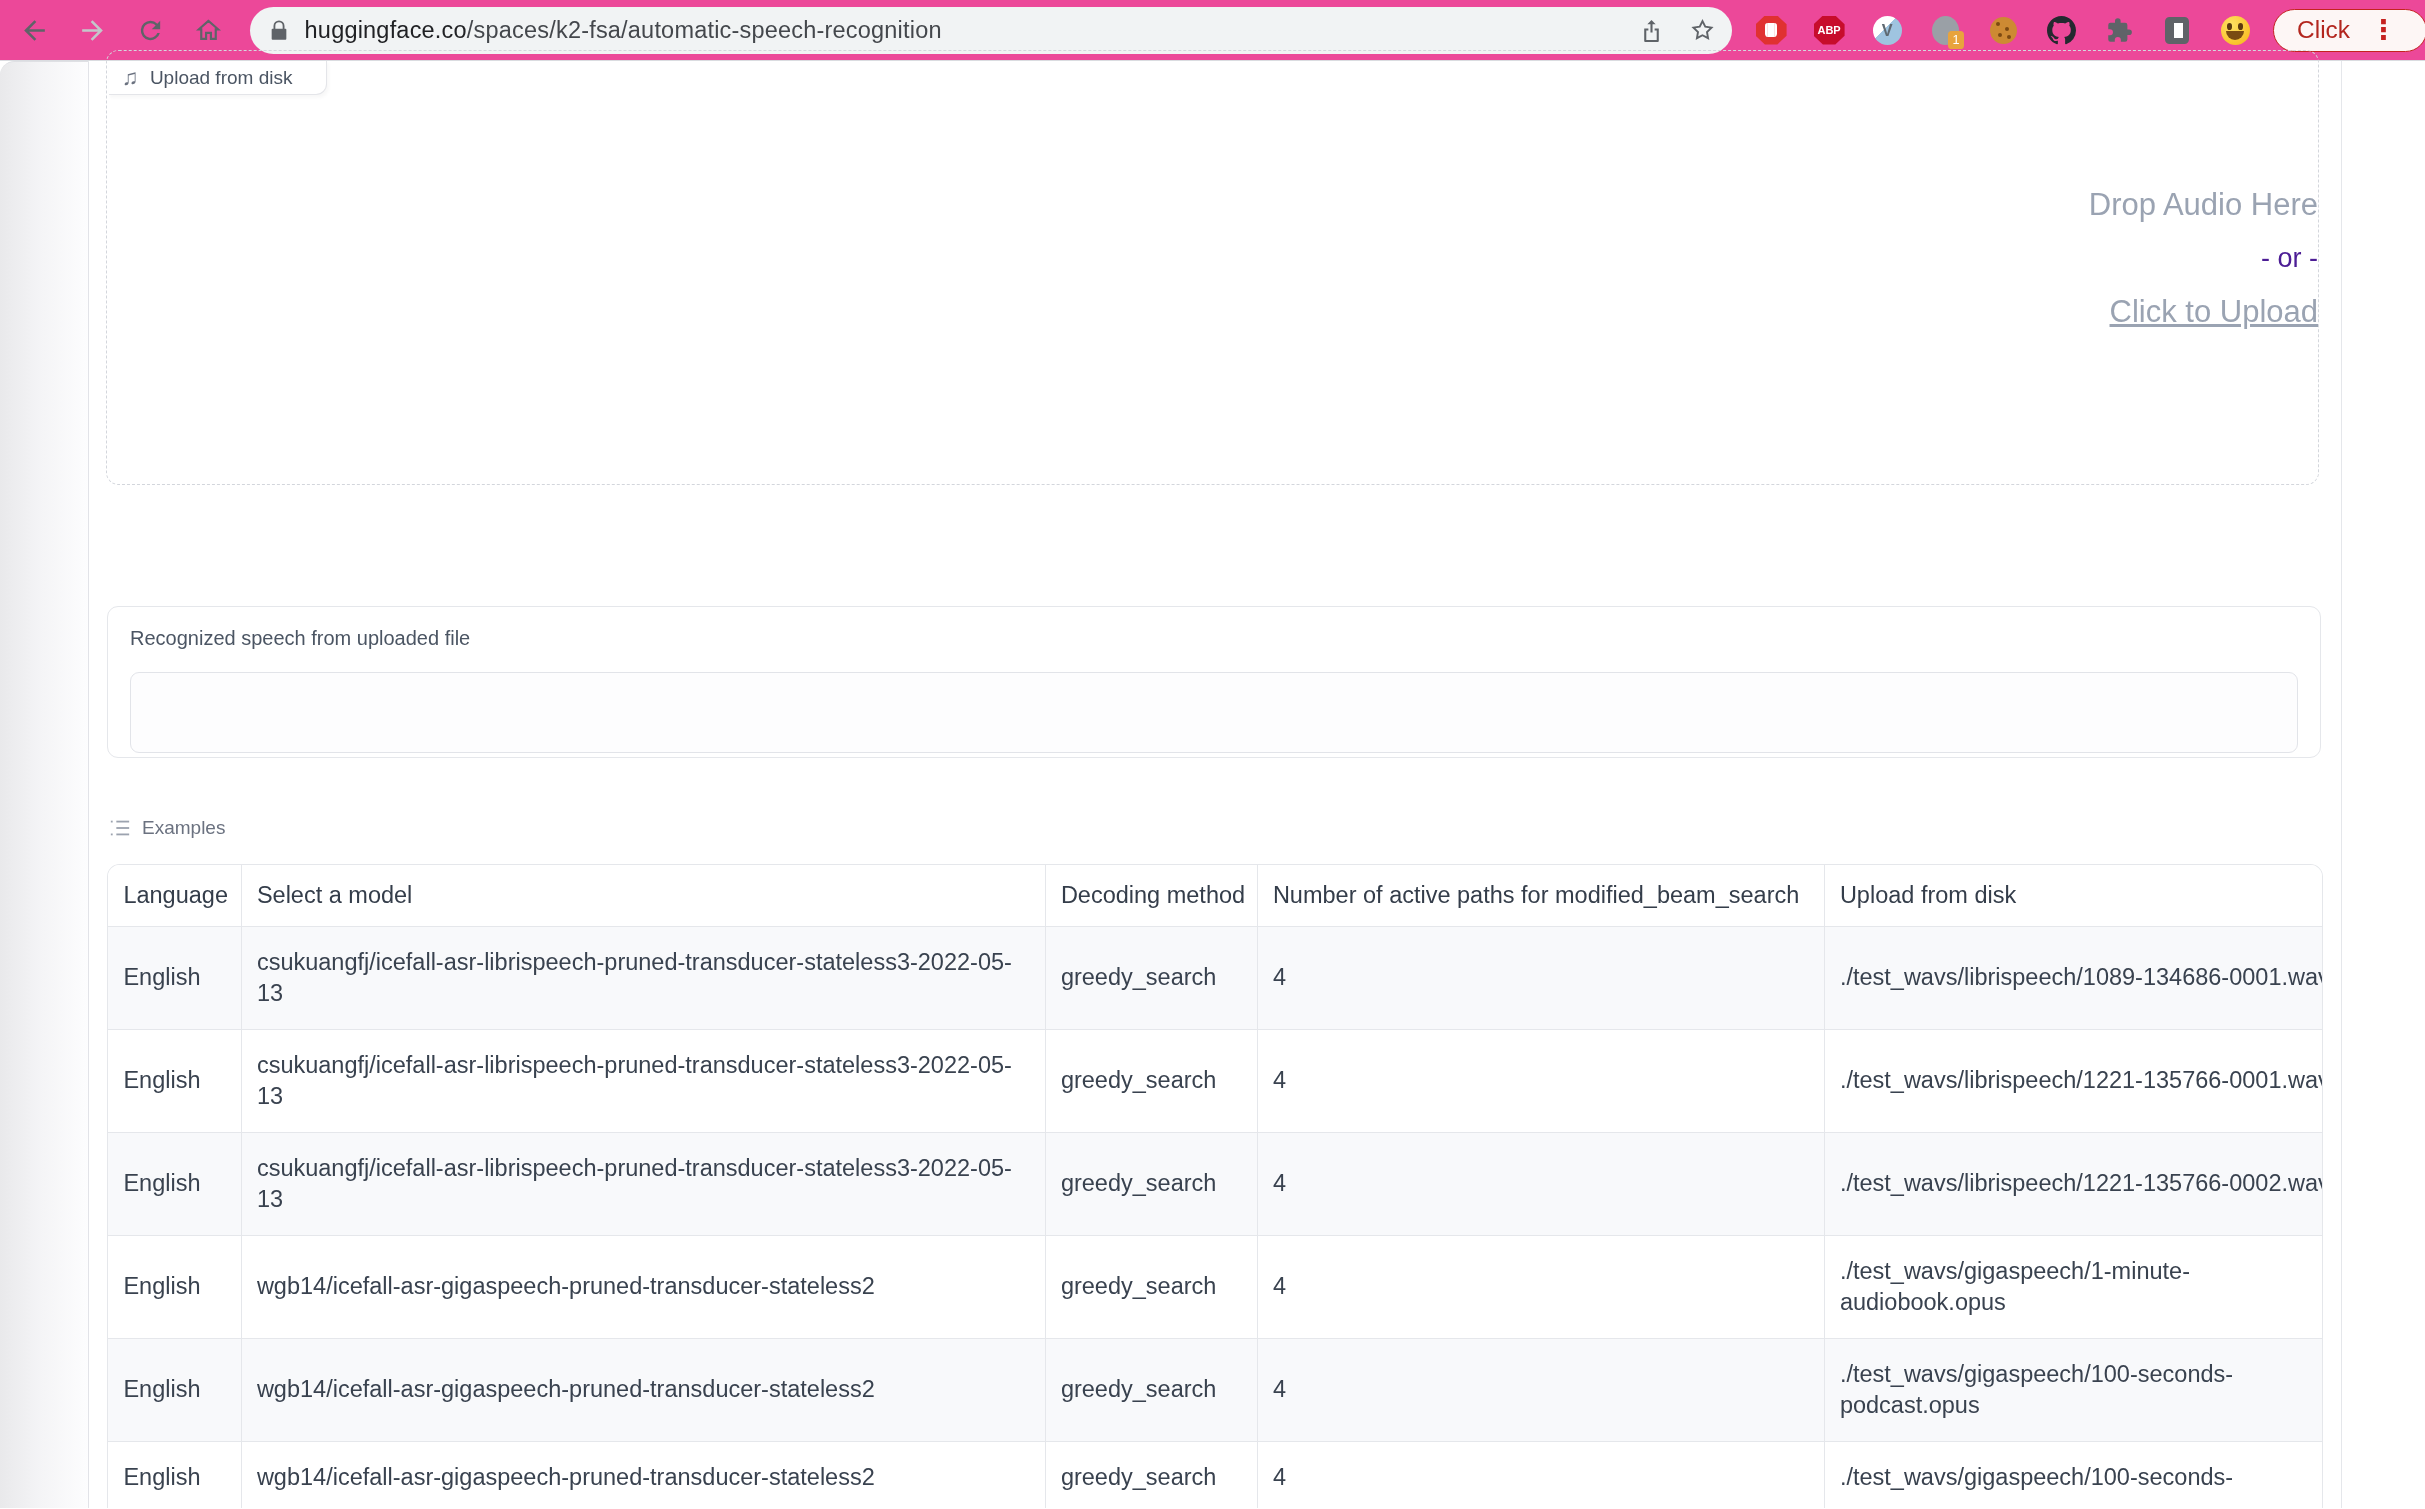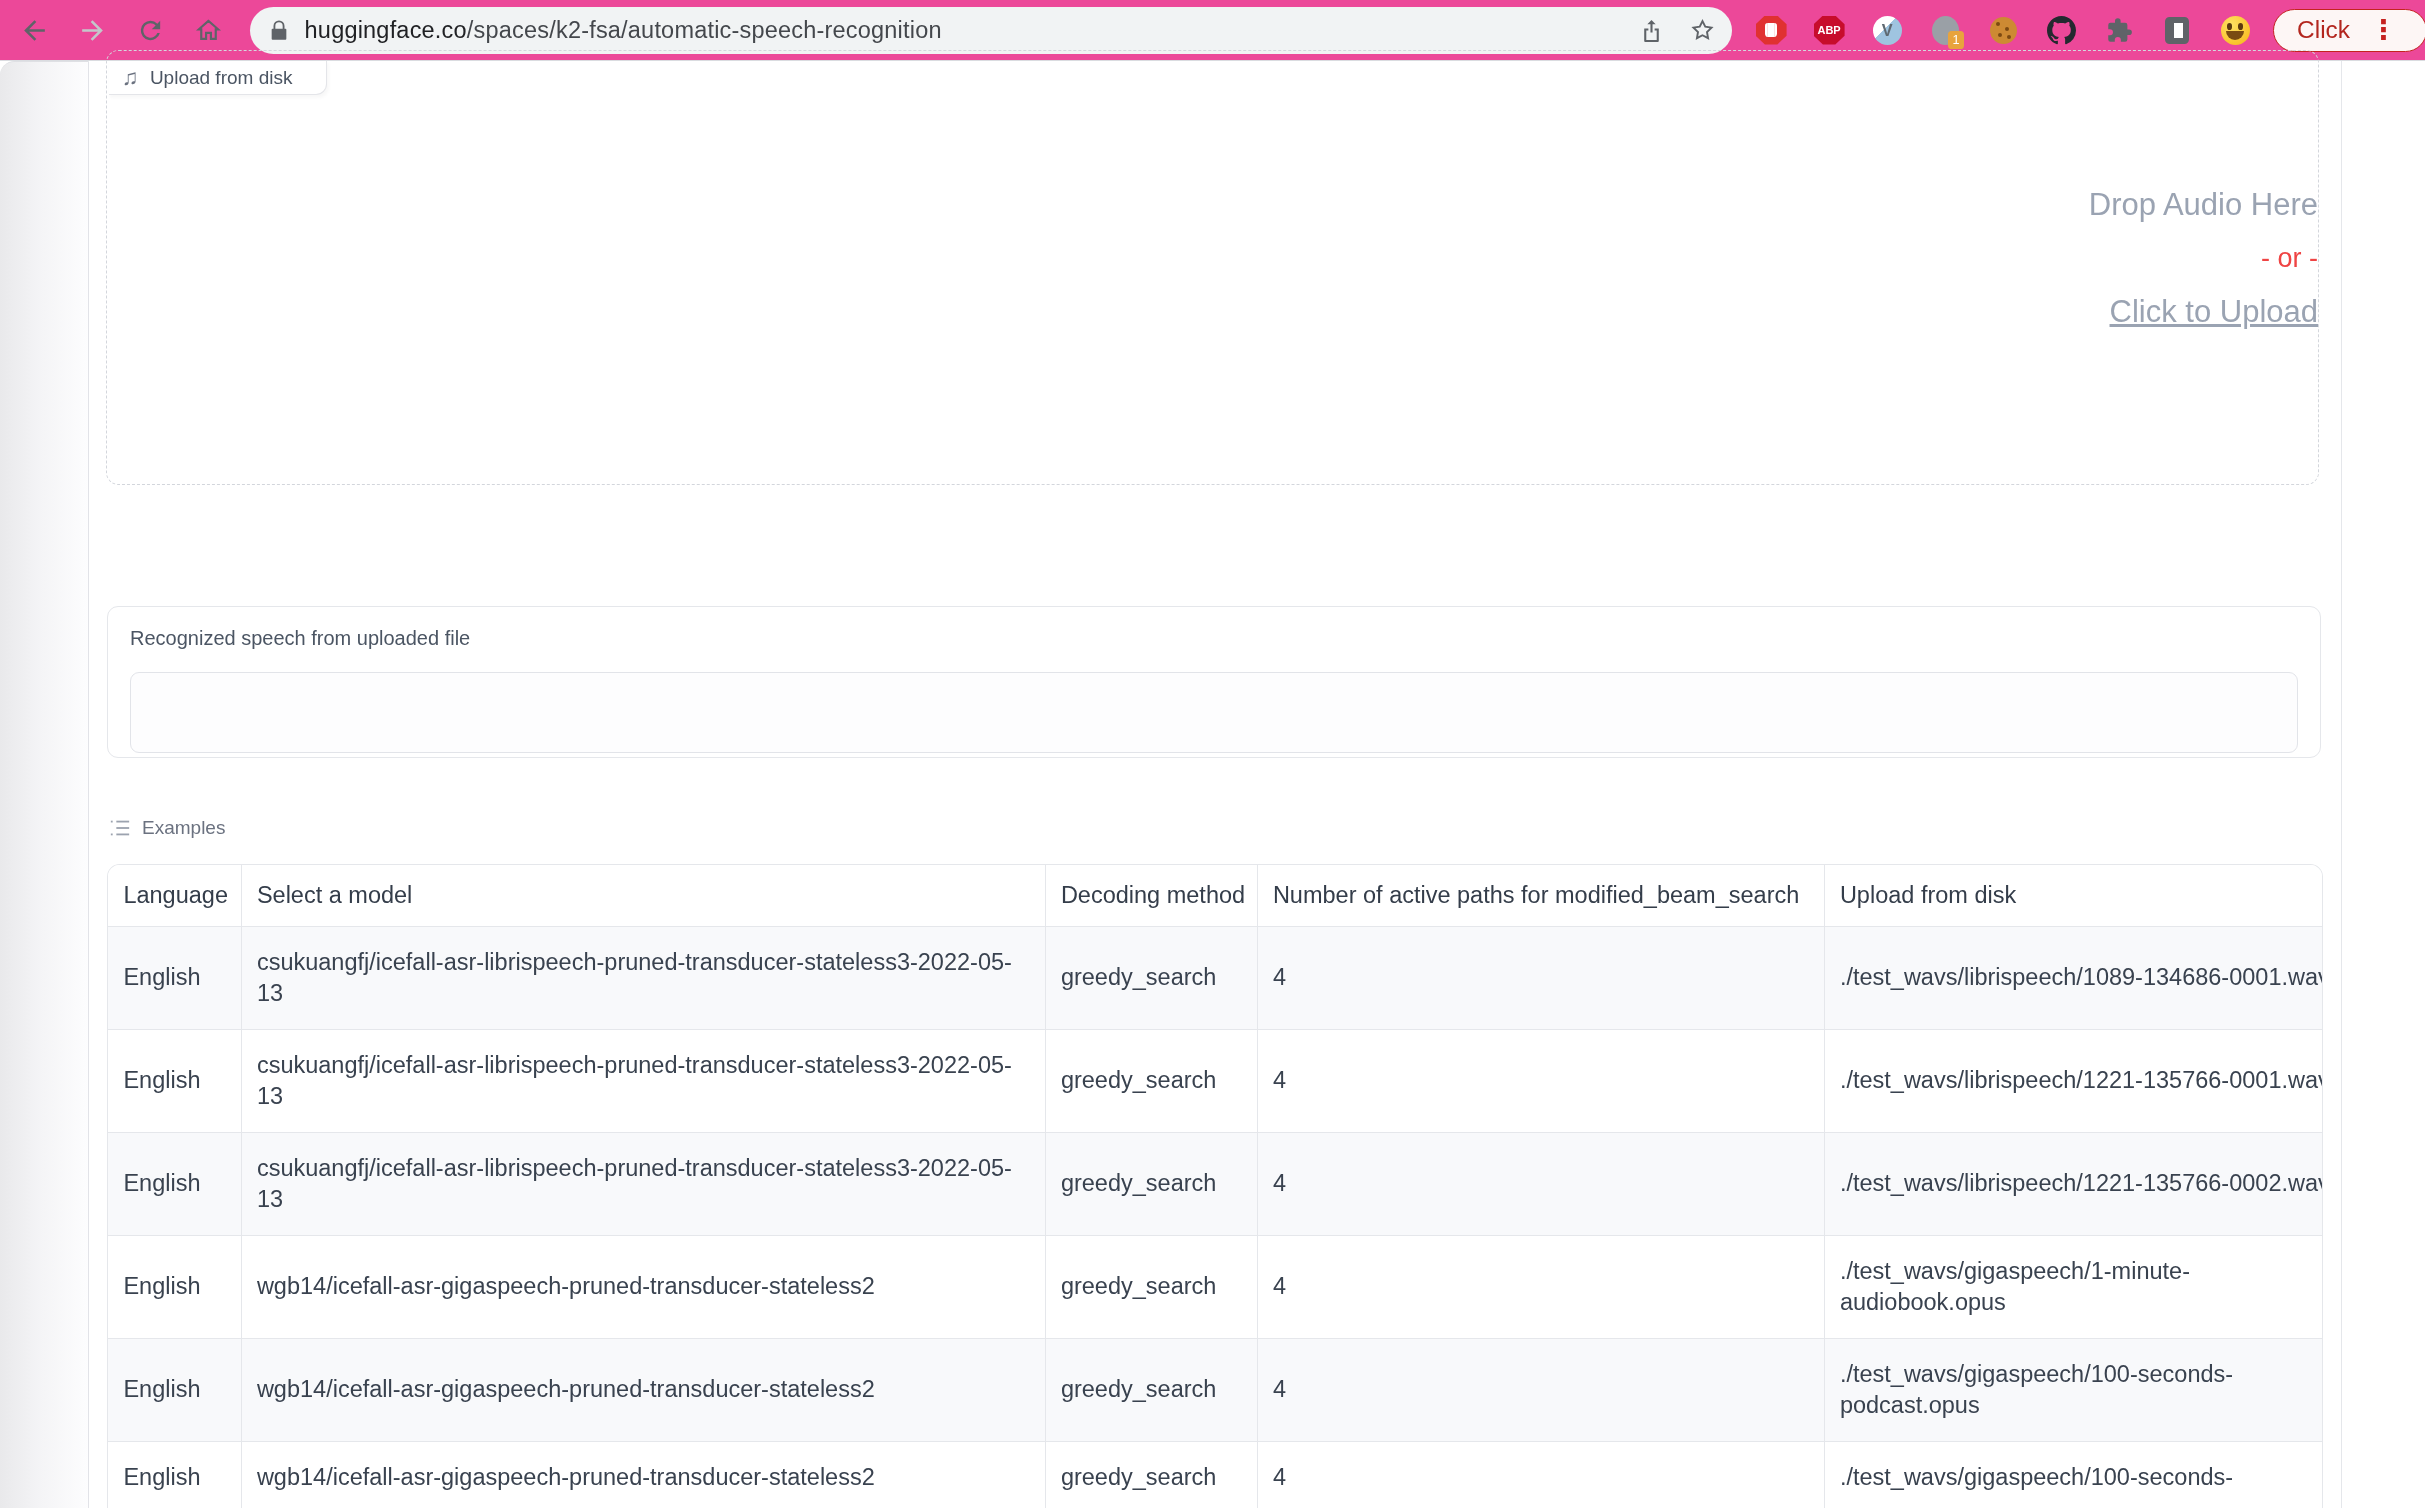--- a/index.html
+++ b/index.html
@@ -58,21 +58,21 @@
   .page { position:relative; height:1447px; background:#fff; }
   .gutter { position:absolute; left:0; top:0; width:89px; height:100%;
     background:linear-gradient(90deg,#e9e9eb 0%,#f4f4f6 45%,#fdfdfe 100%);
     border-right:0.9px solid #e2e3e8; border-top-left-radius:14.5px; border-top:0.9px solid #dfe0e4; }
   .rightline { position:absolute; left:2341px; top:0; width:0.9px; height:100%; background:#e5e7eb; }
 
   .dropzone { position:absolute; left:106px; top:-11px; width:2213px; height:435px;
     border:1.8px dashed #d3d6dc; border-radius:12.7px; }
   .dz-text { position:absolute; left:0; right:0; top:136px; text-align:right; color:#9aa3b2; }
   .dz-text .l1 { font-size:31px; }
-  .dz-text .l2 { font-size:27px; color:#ef4444; margin:20px 0; }
+  .dz-text .l2 { font-size:27px; color:#4c1d95; margin:20px 0; }
   .dz-text .l3 { font-size:31px;text-decoration:underline; }
 
   .tabchip { position:absolute; left:109px; top:0; width:218px; height:34px; background:#fff;
     border-right:0.9px solid #e4e5e9; border-bottom:0.9px solid #e4e5e9; border-bottom-right-radius:11px;
     box-shadow:1.8px 2.7px 3.6px rgba(0,0,0,.03); display:flex; align-items:center; padding-left:12.7px; z-index:3; }
   .tabchip .note { color:#6b7280; font-size:22px; margin-right:11.7px; }
   .tabchip .lbl { color:#4b5563; font-size:19px; }
 
   .submitbtn { position:absolute; left:107px; top:450px; width:331px; height:70px;
     border:0.9px solid #d6d8dc; border-radius:9px;

